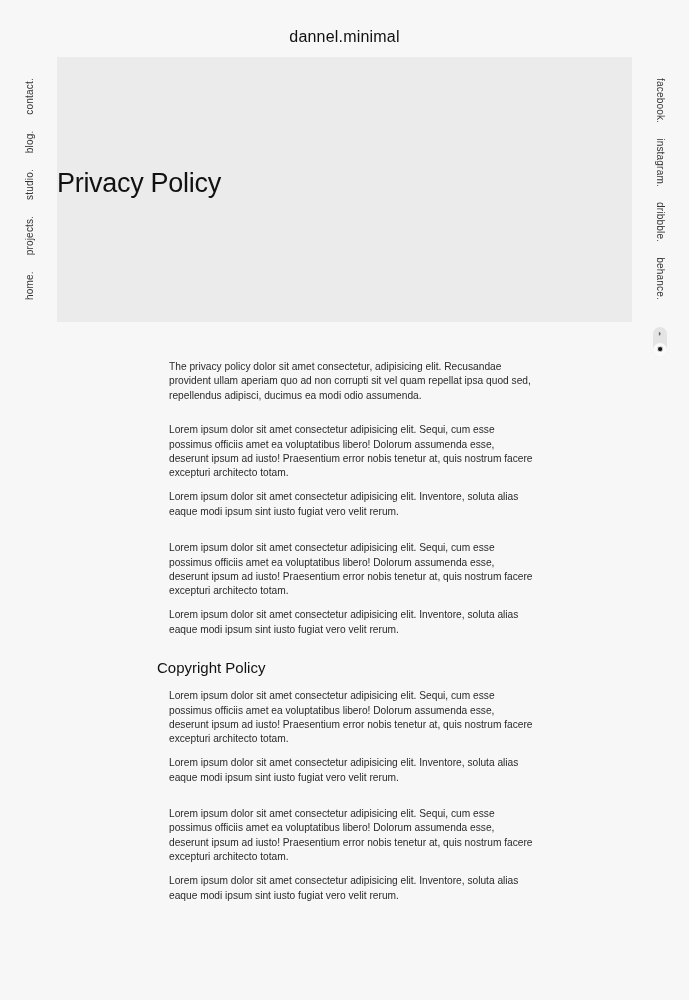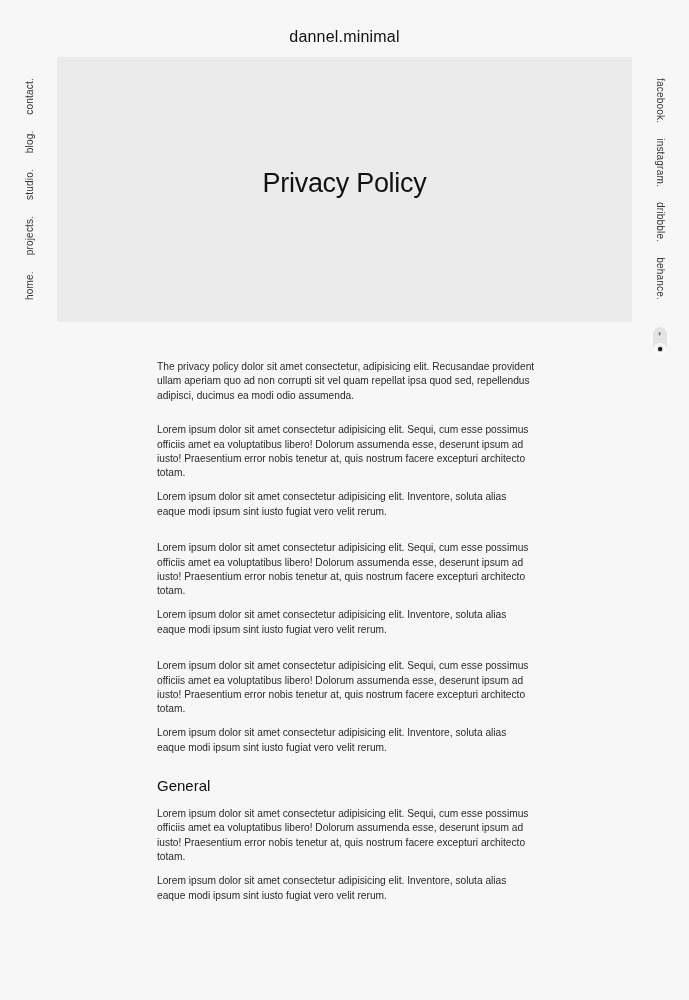--- a/index.html
+++ b/index.html
@@ -31,21 +31,21 @@
 
     .hero {
       position: absolute;
       left: 57px;
       top: 57px;
       width: 575px;
       height: 265px;
       background: #ebebeb;
       display: flex;
       align-items: center;
-      justify-content: center;
+      justify-content: flex-start;
     }
     .hero-title {
       font-size: 27px;
       font-weight: 400;
       color: #111;
       letter-spacing: -0.3px;
       margin-top: -12px;
     }
 
     .side-nav-left {
@@ -129,20 +129,21 @@
       position: absolute;
       left: 157px;
       top: 360px;
       width: 378px;
     }
     .content p {
       font-size: 10.2px;
       line-height: 14.4px;
       color: #2a2a2a;
       margin-bottom: 9.5px;
+      margin-left: 12px;
     }
     .content .intro { margin-bottom: 20px; }
     .content h2 {
       font-size: 15px;
       font-weight: 400;
       color: #111;
       margin-bottom: 12px;
       line-height: 18px;
     }
     .section { margin-bottom: 22px; }
@@ -189,22 +190,22 @@
     <p>Lorem ipsum dolor sit amet consectetur adipisicing elit. Sequi, cum esse possimus officiis amet ea voluptatibus libero! Dolorum assumenda esse, deserunt ipsum ad iusto! Praesentium error nobis tenetur at, quis nostrum facere excepturi architecto totam.</p>
     <p>Lorem ipsum dolor sit amet consectetur adipisicing elit. Inventore, soluta alias eaque modi ipsum sint iusto fugiat vero velit rerum.</p>
   </section>
 
   <section class="section">
     <p>Lorem ipsum dolor sit amet consectetur adipisicing elit. Sequi, cum esse possimus officiis amet ea voluptatibus libero! Dolorum assumenda esse, deserunt ipsum ad iusto! Praesentium error nobis tenetur at, quis nostrum facere excepturi architecto totam.</p>
     <p>Lorem ipsum dolor sit amet consectetur adipisicing elit. Inventore, soluta alias eaque modi ipsum sint iusto fugiat vero velit rerum.</p>
   </section>
 
   <section class="section">
-    <p>Lorem ipsum dolor sit amet consectetur adipisicing elit. Sequi, cum esse possimus officiis amet ea voluptatibus libero! Dolorum assumenda esse, deserunt ipsum ad iusto! Praesentium error nobis tenetur at, quis nostrum facere excepturi architecto totam.</p>
-    <p>Lorem ipsum dolor sit amet consectetur adipisicing elit. Inventore, soluta alias eaque modi ipsum sint iusto fugiat vero velit rerum.</p>
-  </section>
-
-  <section class="section">
-    <h2>General</h2>
+    <h2>Copyright Policy</h2>
+    <p>Lorem ipsum dolor sit amet consectetur adipisicing elit. Sequi, cum esse possimus officiis amet ea voluptatibus libero! Dolorum assumenda esse, deserunt ipsum ad iusto! Praesentium error nobis tenetur at, quis nostrum facere excepturi architecto totam.</p>
+    <p>Lorem ipsum dolor sit amet consectetur adipisicing elit. Inventore, soluta alias eaque modi ipsum sint iusto fugiat vero velit rerum.</p>
+  </section>
+
+  <section class="section">
     <p>Lorem ipsum dolor sit amet consectetur adipisicing elit. Sequi, cum esse possimus officiis amet ea voluptatibus libero! Dolorum assumenda esse, deserunt ipsum ad iusto! Praesentium error nobis tenetur at, quis nostrum facere excepturi architecto totam.</p>
     <p>Lorem ipsum dolor sit amet consectetur adipisicing elit. Inventore, soluta alias eaque modi ipsum sint iusto fugiat vero velit rerum.</p>
   </section>
 </main>
 
 </body></html>

